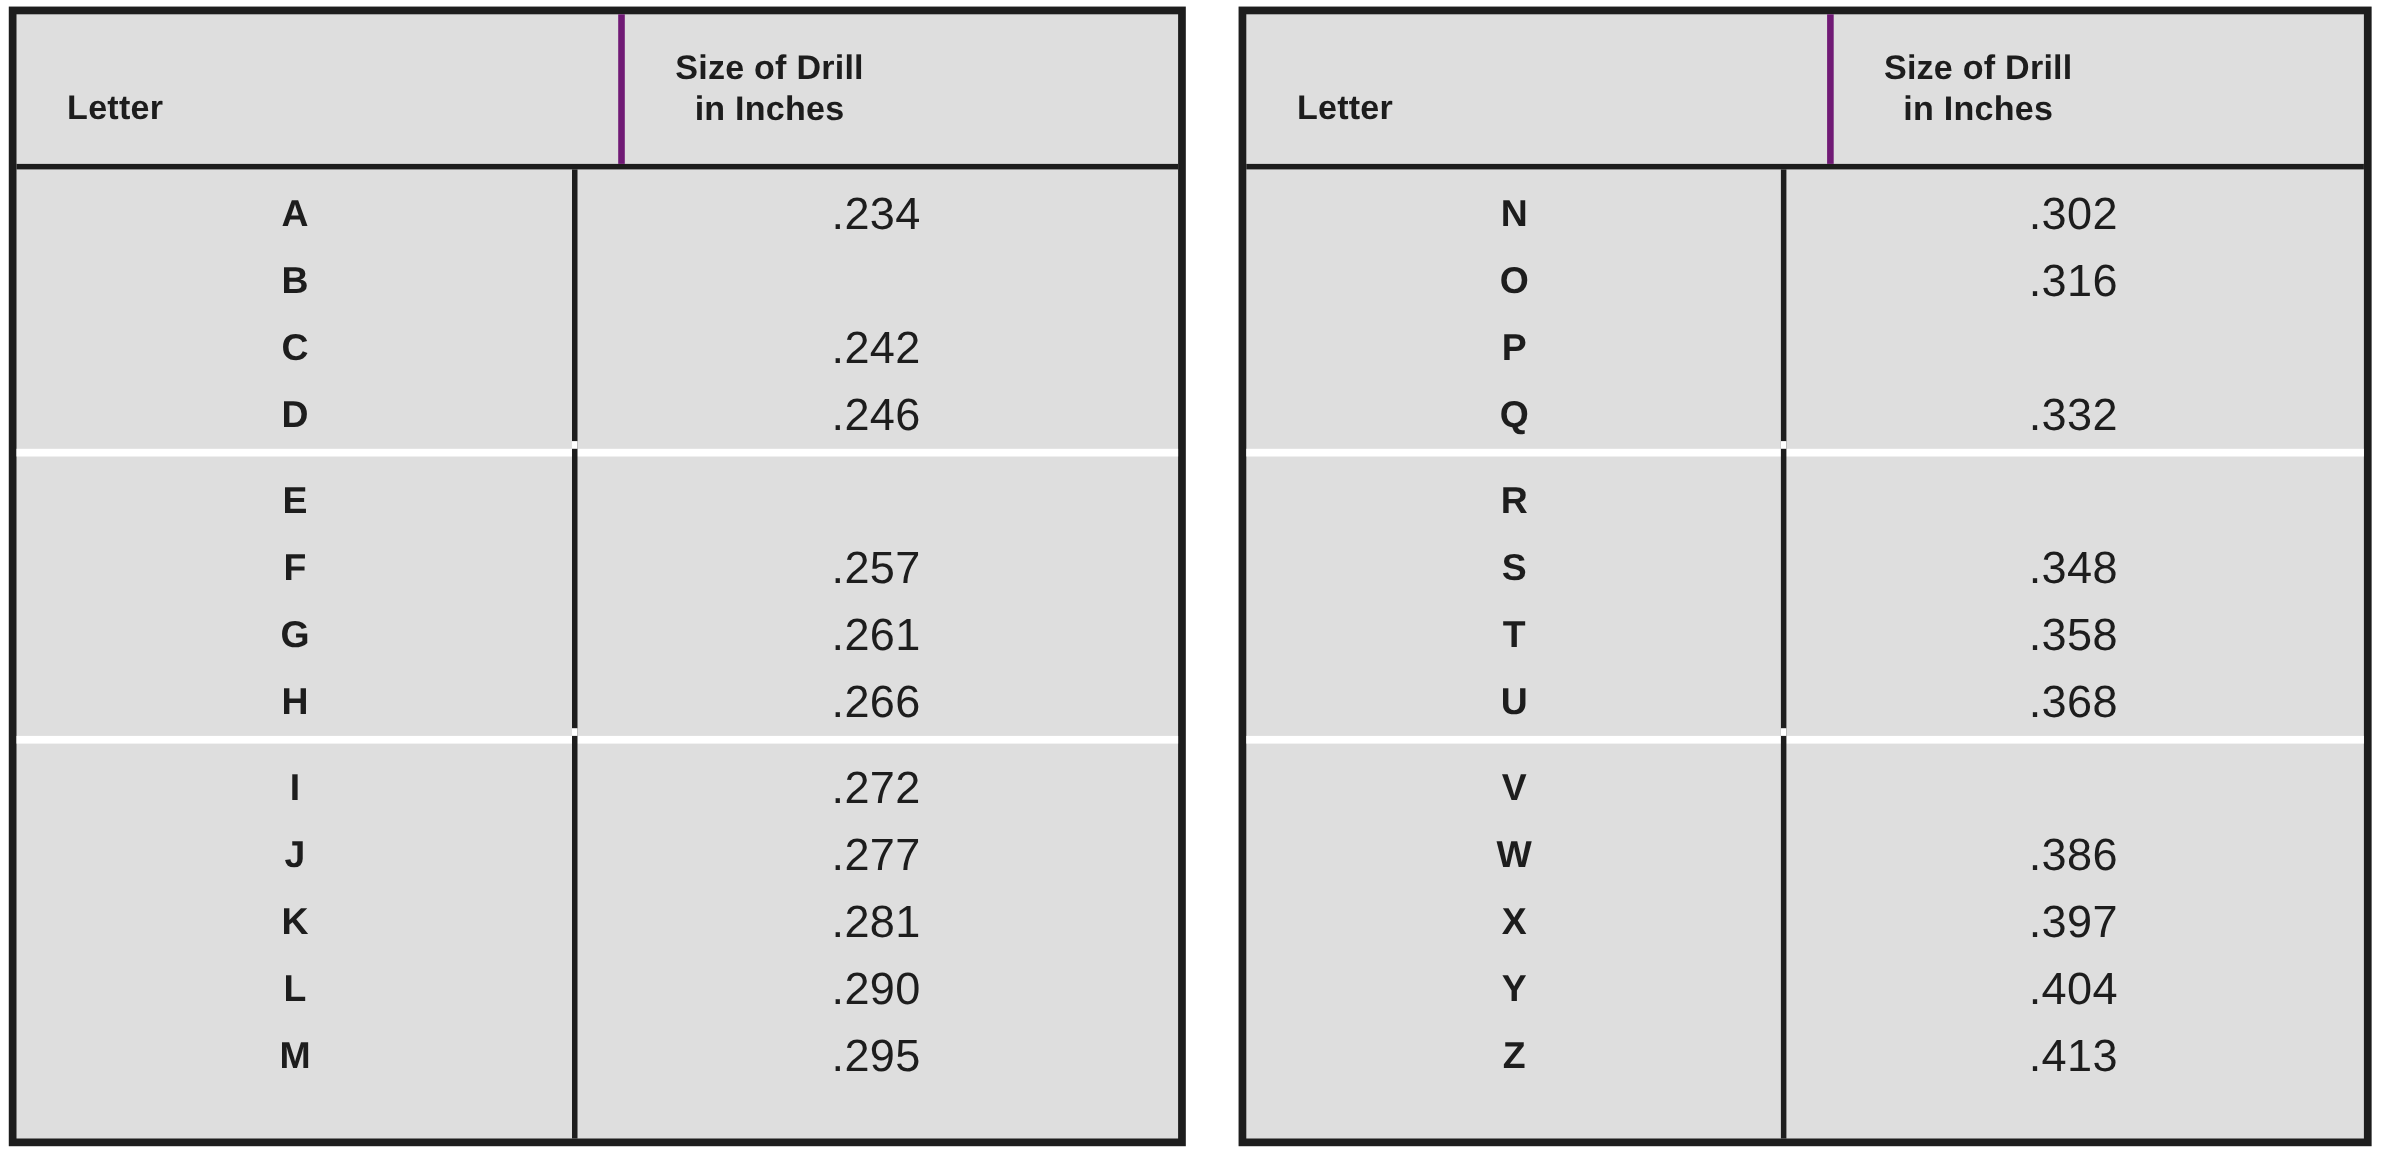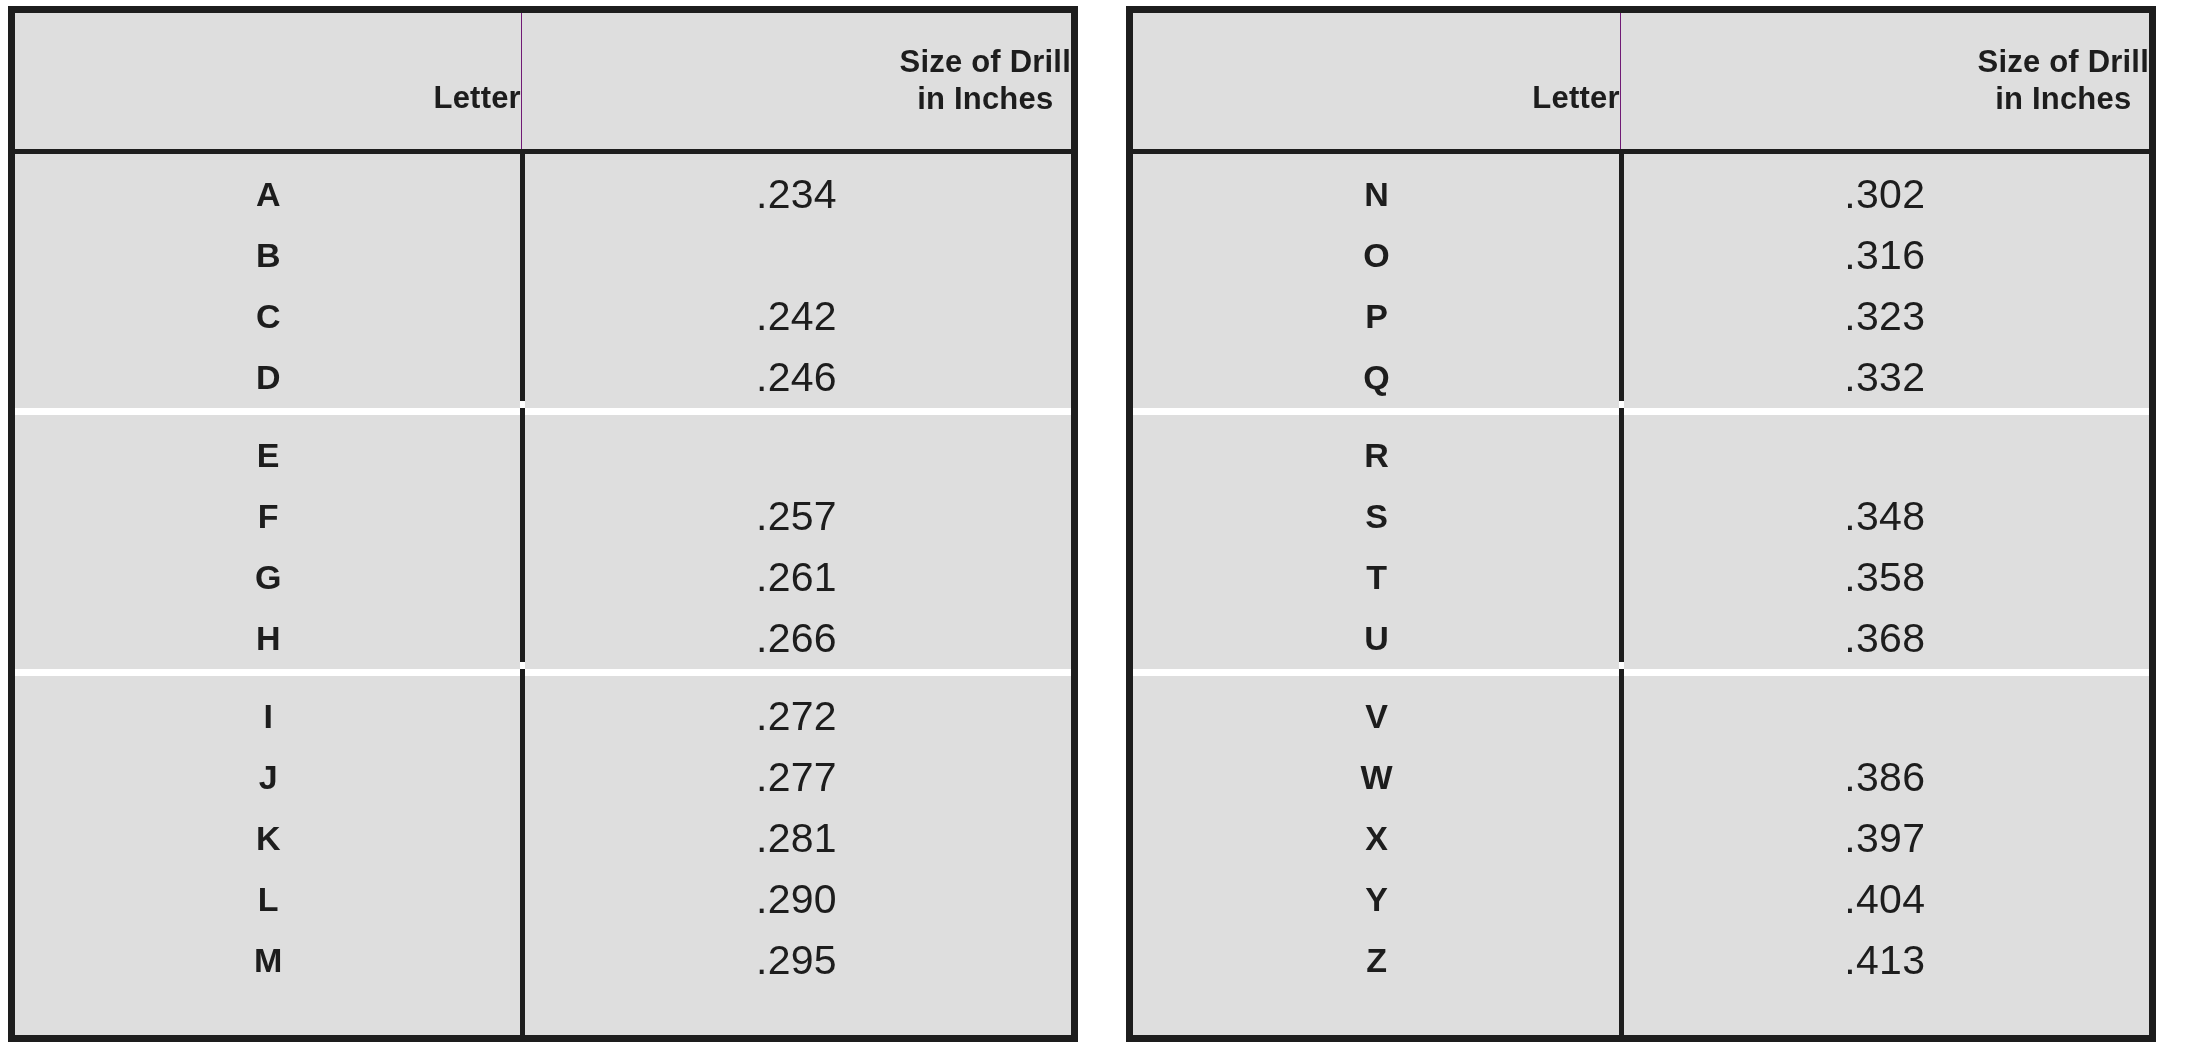--- a/index.html
+++ b/index.html
@@ -57,33 +57,34 @@
   .thead {
     display: flex;
     flex-direction: row;
     border-bottom: 5px solid #1d1d1d;
     height: 136px;
     flex: 0 0 136px;
   }
   .th {
     display: flex;
     align-items: center;
-    justify-content: flex-end;
+    justify-content: flex-start;
     text-align: center;
     color: #1d1d1d;
     font-weight: bold;
     font-size: 31px;
     line-height: 1.18;
     letter-spacing: 0.2px;
     font-stretch: condensed;
     box-sizing: border-box;
+    margin-left: 46px;
   }
   .th-letter {
     flex: 0 0 48%;
-    border-right: 1px solid #701a75;
+    border-right: 6px solid #701a75;
     padding-top: 34px;
   }
   .th-size {
     flex: 1 1 auto;
   }
   .th-size .l1, .th-size .l2 { display: block; }
 
   
   .tbody {
     flex: 1 1 auto;
@@ -256,21 +257,20 @@
         <div class="row">
           <div class="cell cell-letter">N</div>
           <div class="cell cell-size">.302</div>
         </div>
         <div class="row">
           <div class="cell cell-letter">O</div>
           <div class="cell cell-size">.316</div>
         </div>
         <div class="row">
           <div class="cell cell-letter">P</div>
-          <div class="cell cell-size">.323</div>
         </div>
         <div class="row">
           <div class="cell cell-letter">Q</div>
           <div class="cell cell-size">.332</div>
         </div>
       </div>
 
       <div class="group">
         <div class="row">
           <div class="cell cell-letter">R</div>

